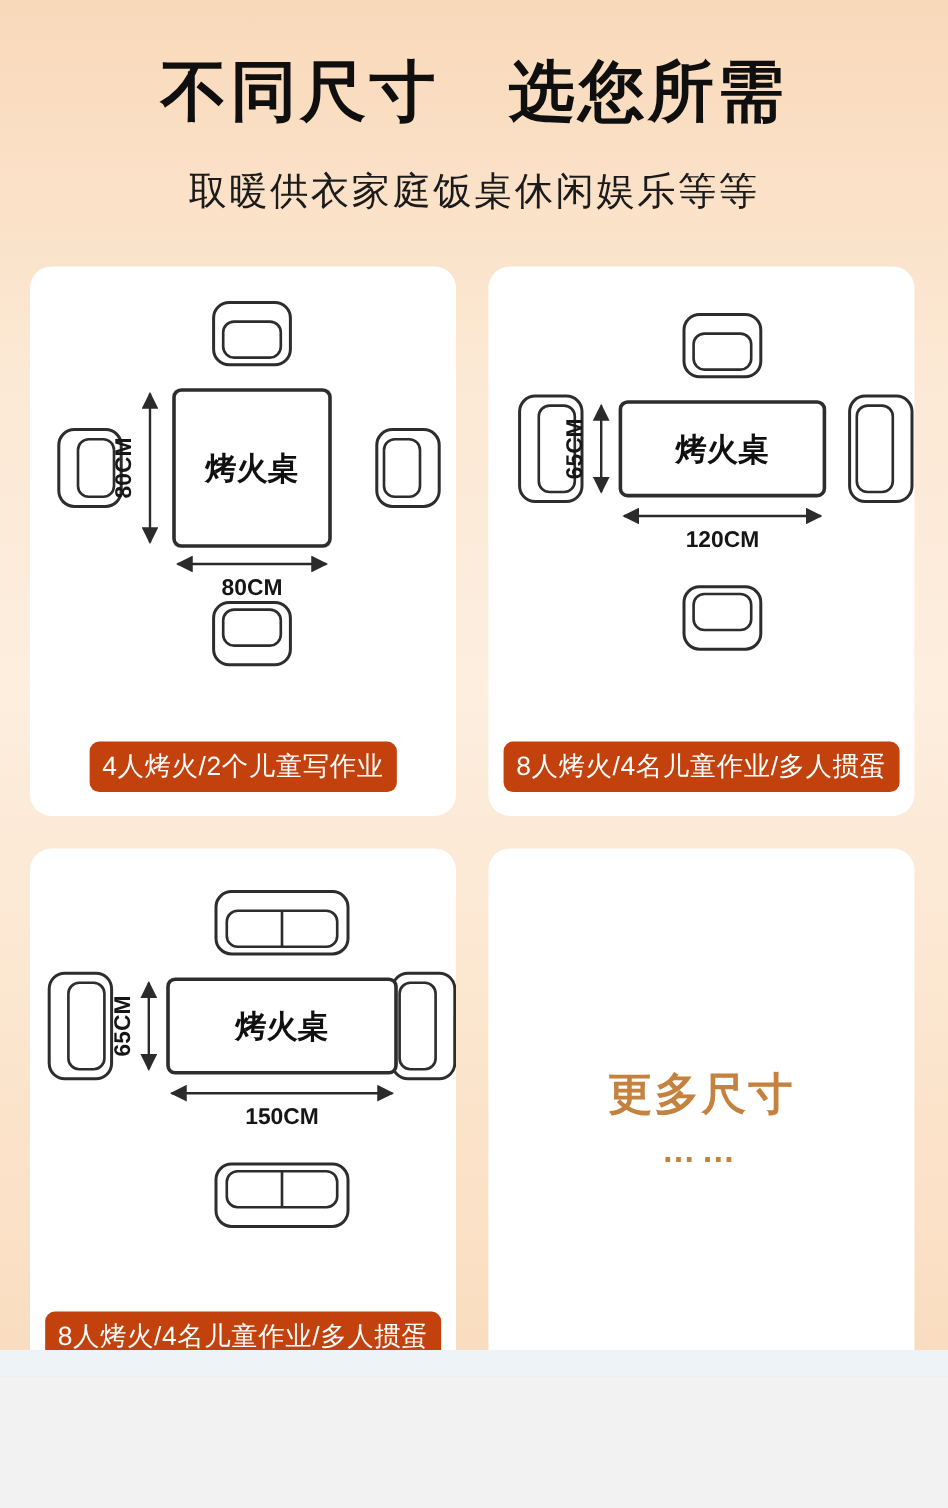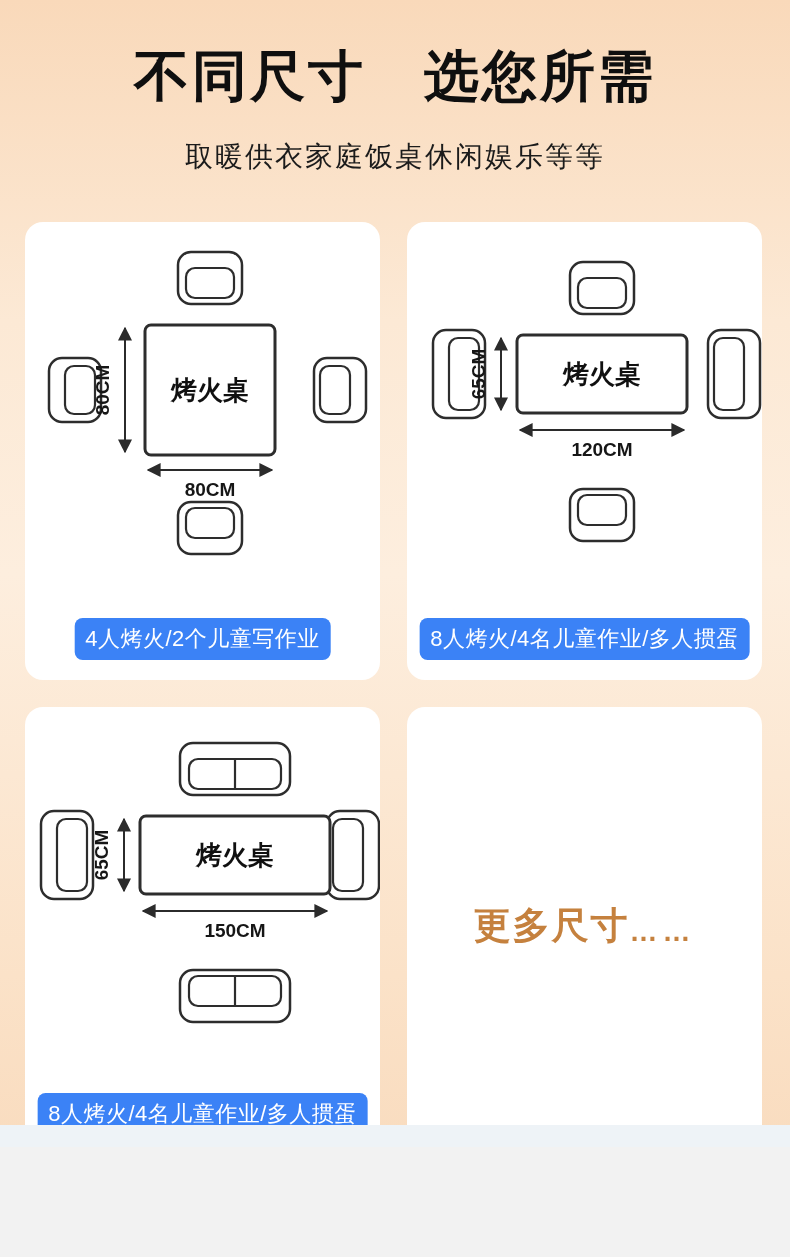--- a/index.html
+++ b/index.html
@@ -4,36 +4,36 @@
 <style>
   *{box-sizing:border-box;margin:0;padding:0}
   html,body{background:#f2f2f2}
   .page{
     position:relative;width:790px;height:1147px;margin:0 auto;overflow:hidden;
     background:linear-gradient(180deg,#f9d9ba 0%,#fce9d5 28%,#fdeede 50%,#fbe2c8 85%,#f9dcbf 100%);
     font-family:"Liberation Sans","DejaVu Sans",sans-serif;color:#151515;
   }
   .header{padding-top:40px;text-align:center}
   .title{font-size:55px;font-weight:900;letter-spacing:3px;color:#0f0f0f}
-  .subtitle{margin-top:24px;font-size:28px;letter-spacing:2px;color:#1b1b1b}
+  .subtitle{margin-top:24px;font-size:32px;letter-spacing:2px;color:#1b1b1b}
   .cards{
     position:absolute;left:25px;top:222px;
     display:grid;grid-template-columns:355px 355px;grid-template-rows:458px 438px;
     column-gap:20px;row-gap:44px;gap:27px;
   }
   .card{background:#ffffff;border-radius:18px;position:relative}
   .diagram{display:block;margin:18px auto 0}
   .card.r2 .diagram{margin-top:14px}
   .badge{
     position:absolute;left:50%;transform:translateX(-50%);bottom:20px;
-    background:#3b82f6;color:#ffffff;font-size:22px;line-height:1;
+    background:#c2410c;color:#ffffff;font-size:22px;line-height:1;
     padding:10px 11px;border-radius:8px;white-space:nowrap;letter-spacing:.5px;
   }
   .card.r2 .badge{bottom:10px}
-  .more-card{display:flex;flex-direction:row;align-items:center;justify-content:center}
+  .more-card{display:flex;flex-direction:column;align-items:center;justify-content:center}
   .more-line{font-size:37px;font-weight:800;color:#c5813e;letter-spacing:2px;line-height:1.5}
   .more-dots{margin-top:12px;font-size:28px;font-weight:800;color:#c5813e;letter-spacing:5px;line-height:.6}
   .footer-strip{position:absolute;left:0;bottom:0;width:100%;height:22px;background:#eef3f7}
   
   .table-rect{fill:#ffffff;stroke:#2d2d2d;stroke-width:3}
   .dim-line{stroke:#2b2b2b;stroke-width:2}
   .dim-label{font-family:"Liberation Sans",sans-serif;font-size:19px;font-weight:700;fill:#161616}
   .table-label{font-family:"Liberation Sans",sans-serif;font-size:26px;font-weight:700;fill:#101010}
 </style>
 </head>

